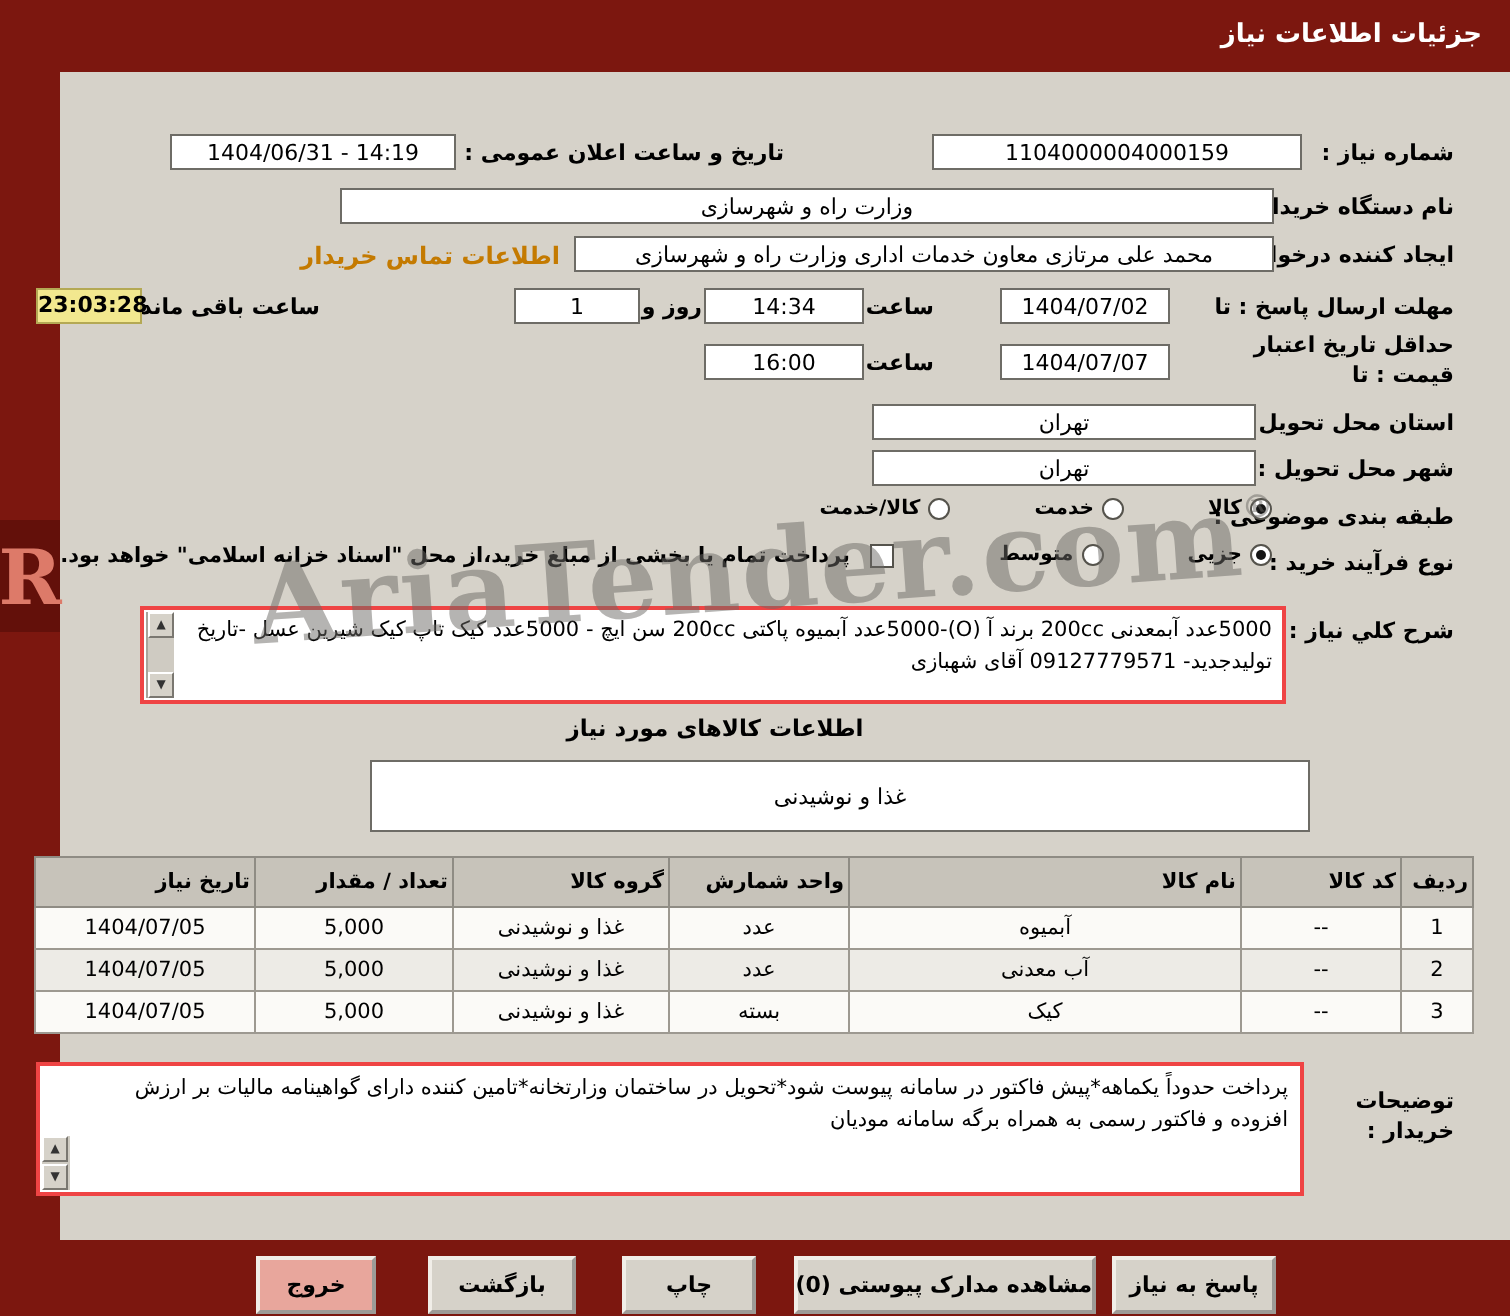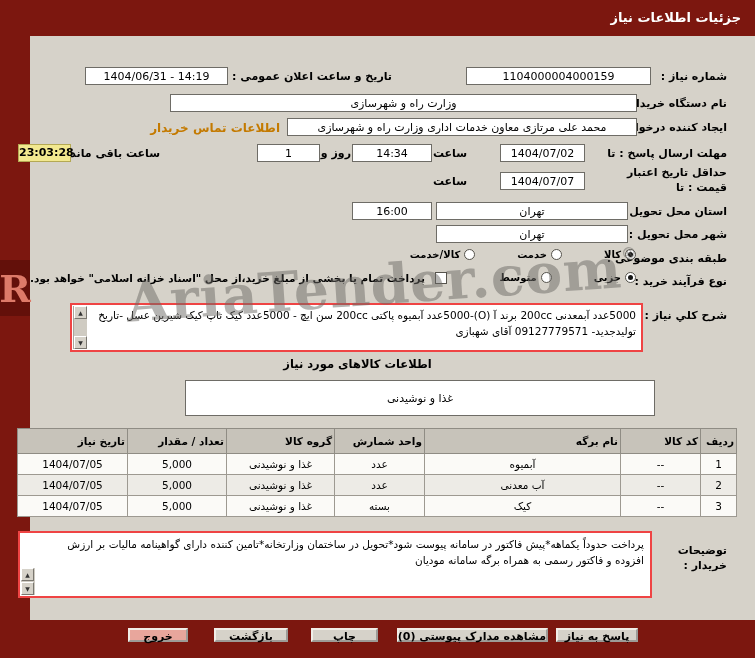--- a/index.html
+++ b/index.html
@@ -27,21 +27,21 @@
   .vscroll{position:absolute;left:1px;top:1px;bottom:1px;width:14px;background:#cfcbc2;border-left:1px solid #a8a49b}
   .sbtn{position:absolute;left:0;width:13px;height:13px;background:#d6d2c9;border:1px solid;border-color:#fff #7a7770 #7a7770 #fff;font-size:6px;line-height:11px;text-align:center;color:#333;cursor:pointer}
   .sbtn.up{top:0}.sbtn.down{bottom:0}
   .corner-scroll{position:absolute;left:1px;bottom:1px;width:14px;height:27px;background:#cfcbc2}
   .section-title{position:absolute;left:30px;right:70px;text-align:center;font-size:11.5px;font-weight:bold;color:#000}
   .groupbox{position:absolute;background:#fff;border:1px solid #6e6c66;display:flex;align-items:center;justify-content:center;font-size:11px;color:#000}
   table.items{position:absolute;border-collapse:collapse;table-layout:fixed;font-size:10.5px;color:#000}
   table.items th{background:#c7c3ba;font-weight:bold;border:1px solid #8f8c84;height:25px;padding:2px;text-align:right}
   table.items td{background:#fbfaf7;border:1px solid #9d9991;height:21px;text-align:center;padding:1px 3px;overflow:hidden;white-space:nowrap}
   table.items tr.alt td{background:#edebe6}
-  .btn{position:absolute;top:8px;height:14px;background:#d6d2c9;border:2px outset #f1eee8;font-family:inherit;font-size:11px;font-weight:bold;color:#000;cursor:pointer;padding:0;white-space:nowrap}
+  .btn{position:absolute;top:8px;height:29px;background:#d6d2c9;border:2px outset #f1eee8;font-family:inherit;font-size:11px;font-weight:bold;color:#000;cursor:pointer;padding:0;white-space:nowrap}
   .btn.exit{background:#e8a69c}
   .watermark{position:absolute;top:252px;left:25px;width:715px;text-align:center;transform:rotate(-4deg);font-family:"DejaVu Serif",serif;font-size:55px;font-weight:bold;color:rgba(108,106,102,.5);pointer-events:none;z-index:40;direction:ltr;letter-spacing:1px;white-space:nowrap}
   .watermark sup{font-size:16px;vertical-align:28px}
   .logo{position:absolute;left:0;top:260px;width:30px;height:56px;background:#63100a;color:#dd7a69;font-size:38px;font-weight:bold;display:flex;align-items:center;justify-content:center;z-index:41;font-family:"DejaVu Serif",serif}
 </style>
 </head>
 <body>
 
 <div class="page">
 
@@ -73,21 +73,21 @@
   <span class="word" style="top:147px;right:288px">ساعت</span>
   <input class="inp" style="top: 144px; right: 323px; width: 80px;" dir="ltr" value="14:34">
   <span class="word" style="top:147px;right:404px">روز و</span>
   <input class="inp" style="top: 144px; right: 435px; width: 63px;" dir="ltr" value="1">
   <span class="word" style="top:147px;right:595px">ساعت باقی مانده</span>
   <div class="countdown" style="top:144px;right:684px;width:53px" dir="ltr">23:03:28</div>
 
   <div class="lbl wrap" style="top:165px;right:28px;width:102px">حداقل تاریخ اعتبار قیمت : تا</div>
   <input class="inp" style="top: 172px; right: 170px; width: 85px;" dir="ltr" value="1404/07/07">
   <span class="word" style="top:175px;right:288px">ساعت</span>
-  <input class="inp" style="top: 172px; right: 323px; width: 80px; margin-top: 30px;" dir="ltr" value="16:00">
+  <input class="inp" style="top: 172px; right: 323px; width: 80px;" dir="ltr" value="16:00">
 
   <div class="lbl" style="top:205px;right:28px">استان محل تحویل :</div>
   <input class="inp" style="top: 202px; right: 127px; width: 192px;" value="تهران">
 
   <div class="lbl" style="top:228px;right:28px">شهر محل تحویل :</div>
   <input class="inp" style="top: 225px; right: 127px; width: 192px;" value="تهران">
 
   <div class="lbl" style="top:252px;right:28px">طبقه بندی موضوعی :</div>
   <div class="radio-row" style="top:249px;right:119px;gap:42px">
     <span class="radio-item">
@@ -141,21 +141,21 @@
         <col style="width:196px">
         <col style="width:90px">
         <col style="width:108px">
         <col style="width:99px">
         <col style="width:110px">
     </colgroup>
     <thead>
       <tr>
         <th>ردیف</th>
         <th>کد کالا</th>
-        <th>نام برگه</th>
+        <th>نام کالا</th>
         <th>واحد شمارش</th>
         <th>گروه کالا</th>
         <th>تعداد / مقدار</th>
         <th>تاریخ نیاز</th>
       </tr>
     </thead>
     <tbody>
       <tr>
         <td>1</td>
         <td>--</td>

